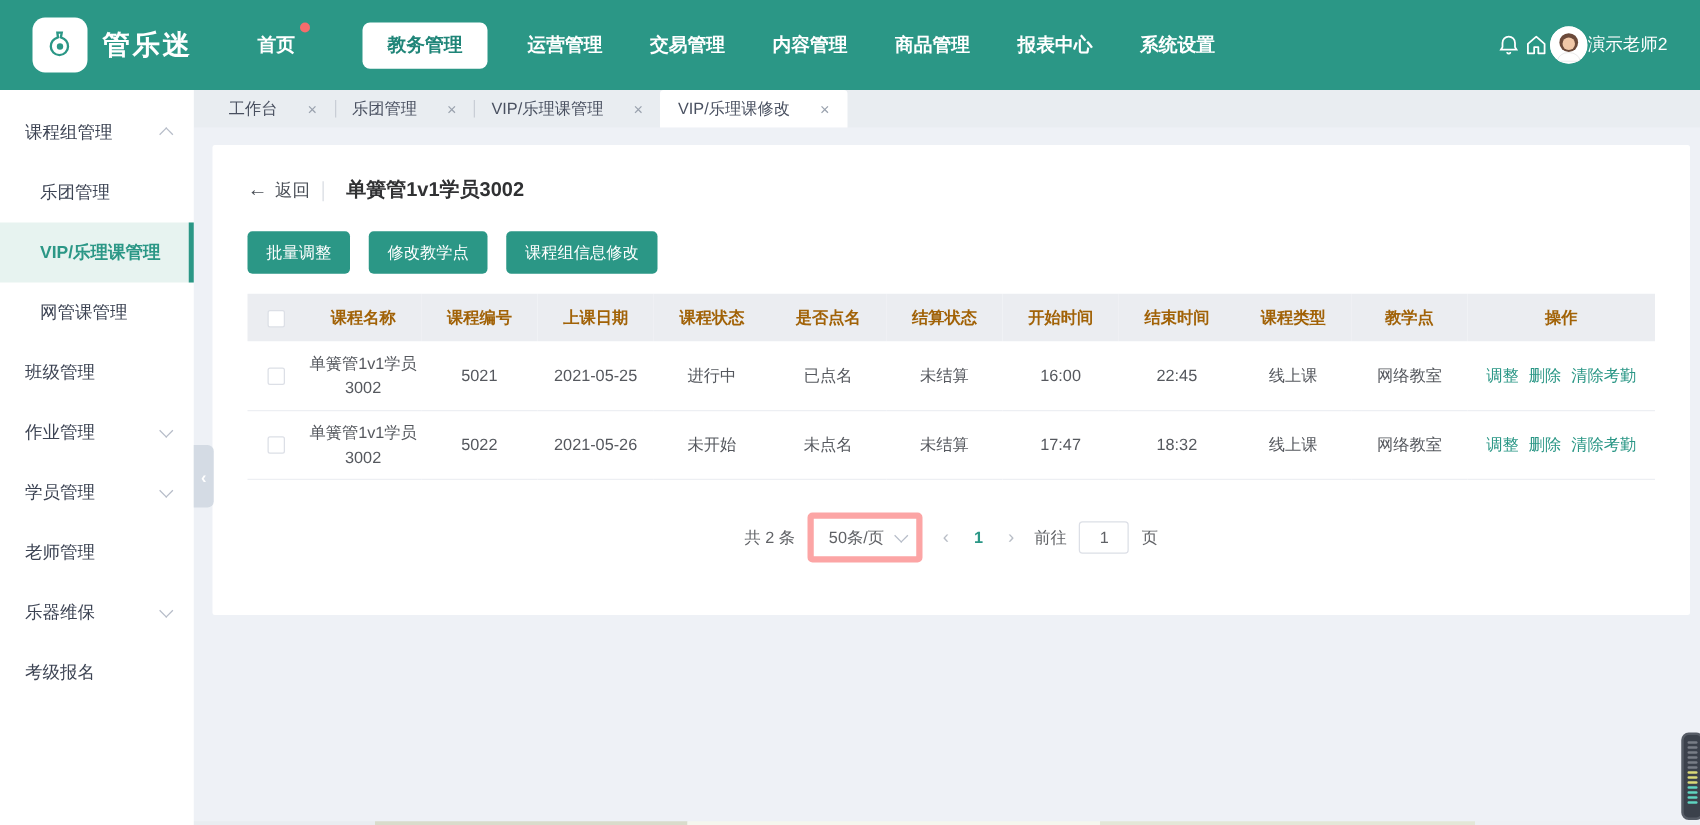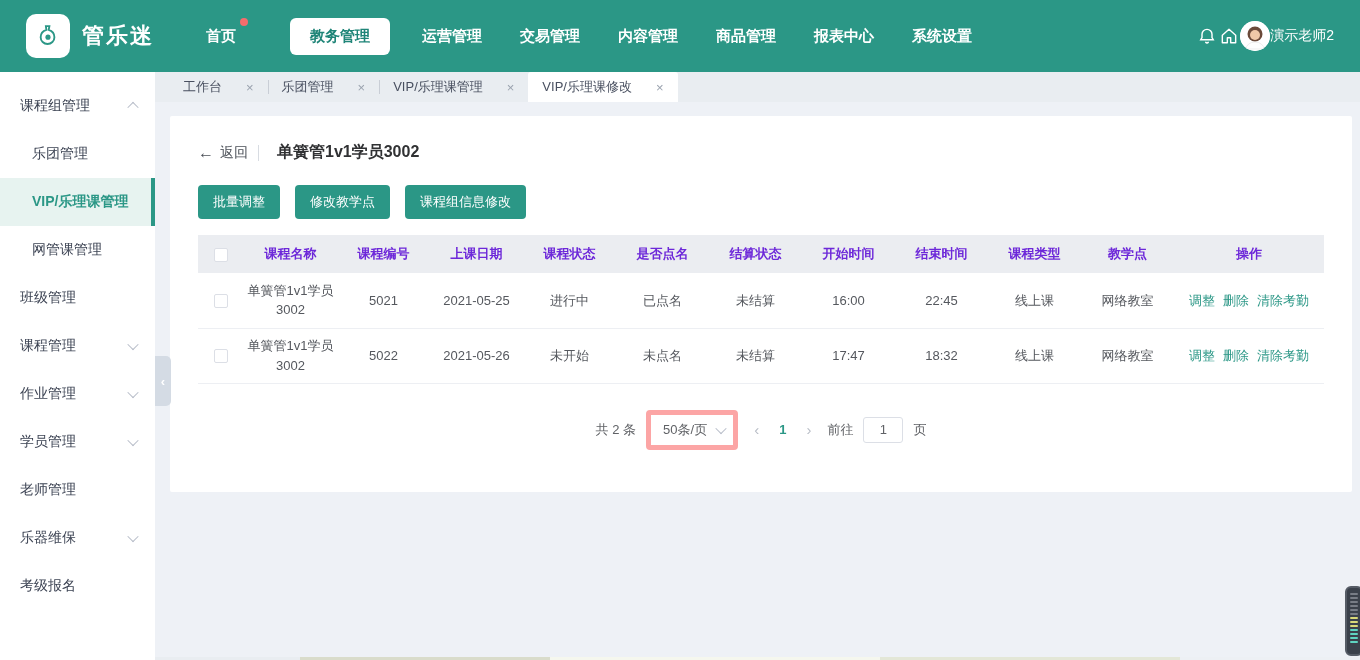--- a/index.html
+++ b/index.html
@@ -48,21 +48,21 @@
   .back-link{display:flex;align-items:center;gap:6px;color:#4A4F57;font-size:14px;cursor:pointer;}
   .back-arrow{font-size:16px;}
   .vsep{width:1px;height:16px;background:#D8DCE2;}
   .page-title{font-size:16px;font-weight:bold;color:#303133;margin-left:8px;}
   .btn-row{display:flex;gap:15px;margin-top:22px;}
   .btn{background:var(--teal);color:#fff;border:none;font-size:13px;padding:8px 15px;border-radius:4px;cursor:pointer;font-family:inherit;}
 
   
   table{width:100%;border-collapse:collapse;margin-top:16px;table-layout:fixed;}
   col.c-check{width:46px;} col.c-op{width:150px;}
-  th{background:var(--table-header-bg);height:38px;font-size:13px;color:#6d28d9;font-weight:bold;text-align:center;}
+  th{background:var(--table-header-bg);height:38px;font-size:13px;color:#a16207;font-weight:bold;text-align:center;}
   td{height:55px;text-align:center;font-size:13px;color:#55585E;border-bottom:1px solid #EDEFF3;line-height:1.5;}
   .checkbox{display:inline-block;width:14px;height:14px;border:1px solid #DCDFE6;border-radius:2px;background:#fff;cursor:pointer;vertical-align:middle;}
   .op-cell a{color:var(--teal);text-decoration:none;margin:0 4px;cursor:pointer;white-space:nowrap;}
 
   
   .pager{display:flex;align-items:center;justify-content:center;gap:10px;margin-top:26px;font-size:13px;color:#606266;}
   .page-size{display:flex;align-items:center;gap:10px;border:5px solid #fca5a5;border-radius:4px;padding:6px 8px 6px 12px;background:#fff;color:#606266;cursor:pointer;}
   .pg-arrow{color:#B8BDC6;font-size:15px;padding:0 6px;cursor:pointer;}
   .pg-current{color:var(--teal);font-weight:bold;padding:0 4px;}
   .goto-input{width:40px;height:26px;border:1px solid #DCDFE6;border-radius:3px;text-align:center;font-size:13px;color:#606266;font-family:inherit;}
@@ -133,24 +133,20 @@
     <span>乐团管理</span>
   </div>
   <div class="side-item child selected">
     <span>VIP/乐理课管理</span>
   </div>
   <div class="side-item child">
     <span>网管课管理</span>
   </div>
   <div class="side-item">
     <span>班级管理</span>
-  </div>
-  <div class="side-item">
-    <span>课程管理</span>
-    <span class="chev down"></span>
   </div>
   <div class="side-item">
     <span>作业管理</span>
     <span class="chev down"></span>
   </div>
   <div class="side-item">
     <span>学员管理</span>
     <span class="chev down"></span>
   </div>
   <div class="side-item">

